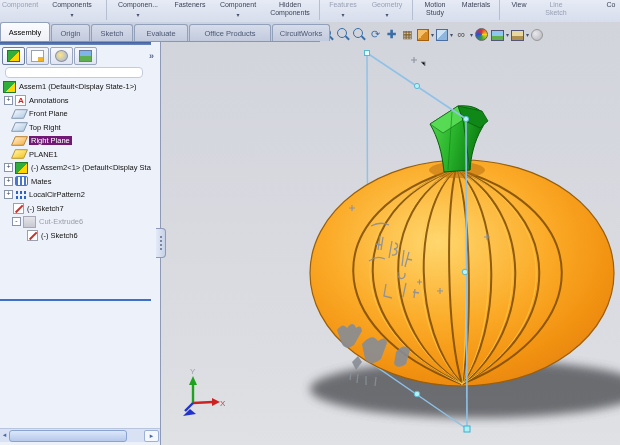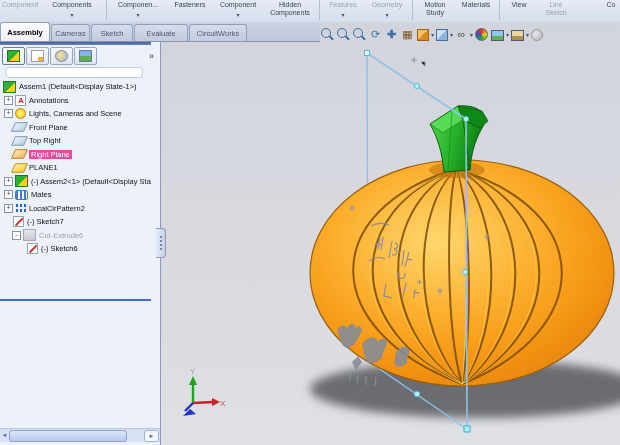--- a/index.html
+++ b/index.html
@@ -16,21 +16,21 @@
   .rbtn .caret{font-size:6px;color:#4a5470;line-height:6px;margin-top:3px;}
   .rsep{width:1px;height:20px;background:#b6bed2;margin:0 2px;flex:none;}
 
   
   #tabstrip{position:absolute;left:0;top:22px;width:320px;height:19px;z-index:6;
             background:linear-gradient(#ccd3e2,#bfc7da);border-bottom:1px solid #8a96b2;
             display:flex;align-items:flex-end;font-size:7.5px;}
   .tab{height:16px;display:flex;align-items:center;justify-content:center;flex:none;
        border:1px solid #93a0ba;border-bottom:none;border-radius:3px 3px 0 0;
        background:linear-gradient(#d6dcea,#c2cadd);color:#4c5874;margin-right:1px;}
-  .tab.active{background:linear-gradient(#fbfcfe,#eef0f6);color:#000;font-weight:bold;height:18px;}
+  .tab.active{background:linear-gradient(#fbfcfe,#eef0f6);color:#000;font-weight:normal;height:18px;}
 
   
   #panel{position:absolute;left:0;top:41px;width:160px;height:404px;
          background:#edf1f9;border-right:1px solid #8d99b6;z-index:4;}
   #panel-topbar{position:absolute;left:0;top:0;width:151px;height:4px;
                 background:linear-gradient(#31508e,#6b86bd);}
   #panel-toolbar{position:absolute;left:2px;top:6px;width:156px;height:18px;display:flex;align-items:center;}
   .ptab{width:21px;height:16px;border:1px solid #9aa6c0;border-radius:2px;margin-right:1px;
         background:linear-gradient(#f6f8fc,#dfe5f1);display:flex;align-items:center;justify-content:center;}
   .ptab.active{border-color:#6a7ba0;background:linear-gradient(#ffffff,#e8edf8);}
@@ -44,21 +44,21 @@
   #filterbar{position:absolute;left:5px;top:26px;width:136px;height:9px;background:#fff;
              border:1px solid #c2cadd;border-radius:4px;}
 
   
   #tree{position:absolute;left:0;top:39px;width:160px;}
   .trow{height:13.5px;display:flex;align-items:center;font-size:7.5px;color:#111;
         white-space:nowrap;overflow:hidden;}
   .lv0{padding-left:3px;} .lv1{padding-left:13px;} .lv2{padding-left:27px;}
   .expand{width:7px;height:7px;border:1px solid #8894ac;background:#fff;flex:none;
           font-size:7px;line-height:5px;text-align:center;color:#33405c;margin-right:2px;margin-left:-9px;}
-  .sel{background:#ec4899;color:#fff;padding:0 2px;}
+  .sel{background:#701a75;color:#fff;padding:0 2px;}
   .grayed{color:#9aa0ac;padding-left:21px;}
   .ti{width:11px;height:10px;display:inline-block;margin-right:3px;flex:none;position:relative;}
   .ti-asm{background:linear-gradient(135deg,#2fae3a 55%,#ffd400 55%);border:1px solid #1e7a28;}
   .ti-sensor{border-radius:50%;background:radial-gradient(circle at 40% 40%,#fff,#cdd2dd);border:1px solid #8a90a0;width:9px;height:9px;}
   .ti-annot{background:#fff;border:1px solid #9aa0b0;width:9px;height:9px;}
   .ti-annot::after{content:"A";position:absolute;left:2px;top:0;font:bold 8px/9px "Liberation Sans",sans-serif;color:#cf2222;}
   .ti-light{border-radius:50%;background:radial-gradient(circle,#fff36b 30%,#ffc61a 70%,#e0960a);border:1px solid #c08a10;width:9px;height:9px;}
   .ti-plane{background:linear-gradient(135deg,#eef4fb,#b7cfe6);border:1px solid #7e93ad;transform:skewX(-24deg) scaleY(.78);}
   .ti-plane-sel{background:linear-gradient(135deg,#ffe9c2,#f5b650);border:1px solid #b87a20;transform:skewX(-24deg) scaleY(.78);}
   .ti-gold{background:linear-gradient(135deg,#fff0a0,#f7c928);border:1px solid #b8901a;transform:skewX(-24deg) scaleY(.78);}
@@ -282,27 +282,30 @@
       <line x1="193" y1="403" x2="185" y2="411" stroke="#2233cc" stroke-width="2.4"></line>
       <polygon points="190,409 196,414 183,416" fill="#2233cc"></polygon>
     </g>
   </svg>
 
   <div id="tabstrip">
     <div class="tab active" style="width:48px">
         <span>Assembly</span>
       </div>
     <div class="tab" style="width:37px">
-        <span>Cameras</span>
+        <span>Origin</span>
       </div>
     <div class="tab" style="width:40px">
         <span>Sketch</span>
       </div>
     <div class="tab" style="width:52px">
         <span>Evaluate</span>
+      </div>
+    <div class="tab" style="width:80px">
+        <span>Office Products</span>
       </div>
     <div class="tab" style="width:56px">
         <span>CircuitWorks</span>
       </div>
   </div>
 
   <div id="hud">
     <span class="hicon">
         <span class="mag"></span>
       </span>
@@ -352,25 +355,20 @@
       <div class="trow lv0">
           <span class="ti ti-asm"></span>
           <span>Assem1  (Default&lt;Display State-1&gt;)</span>
         </div>
       <div class="trow lv1">
           <span class="expand">+</span>
           <span class="ti ti-annot"></span>
           <span>Annotations</span>
         </div>
       <div class="trow lv1">
-          <span class="expand">+</span>
-          <span class="ti ti-light"></span>
-          <span>Lights, Cameras and Scene</span>
-        </div>
-      <div class="trow lv1">
           <span class="ti ti-plane"></span>
           <span>Front Plane</span>
         </div>
       <div class="trow lv1">
           <span class="ti ti-plane"></span>
           <span>Top Right</span>
         </div>
       <div class="trow lv1">
           <span class="ti ti-plane-sel"></span>
           <span class="sel">Right Plane</span>

